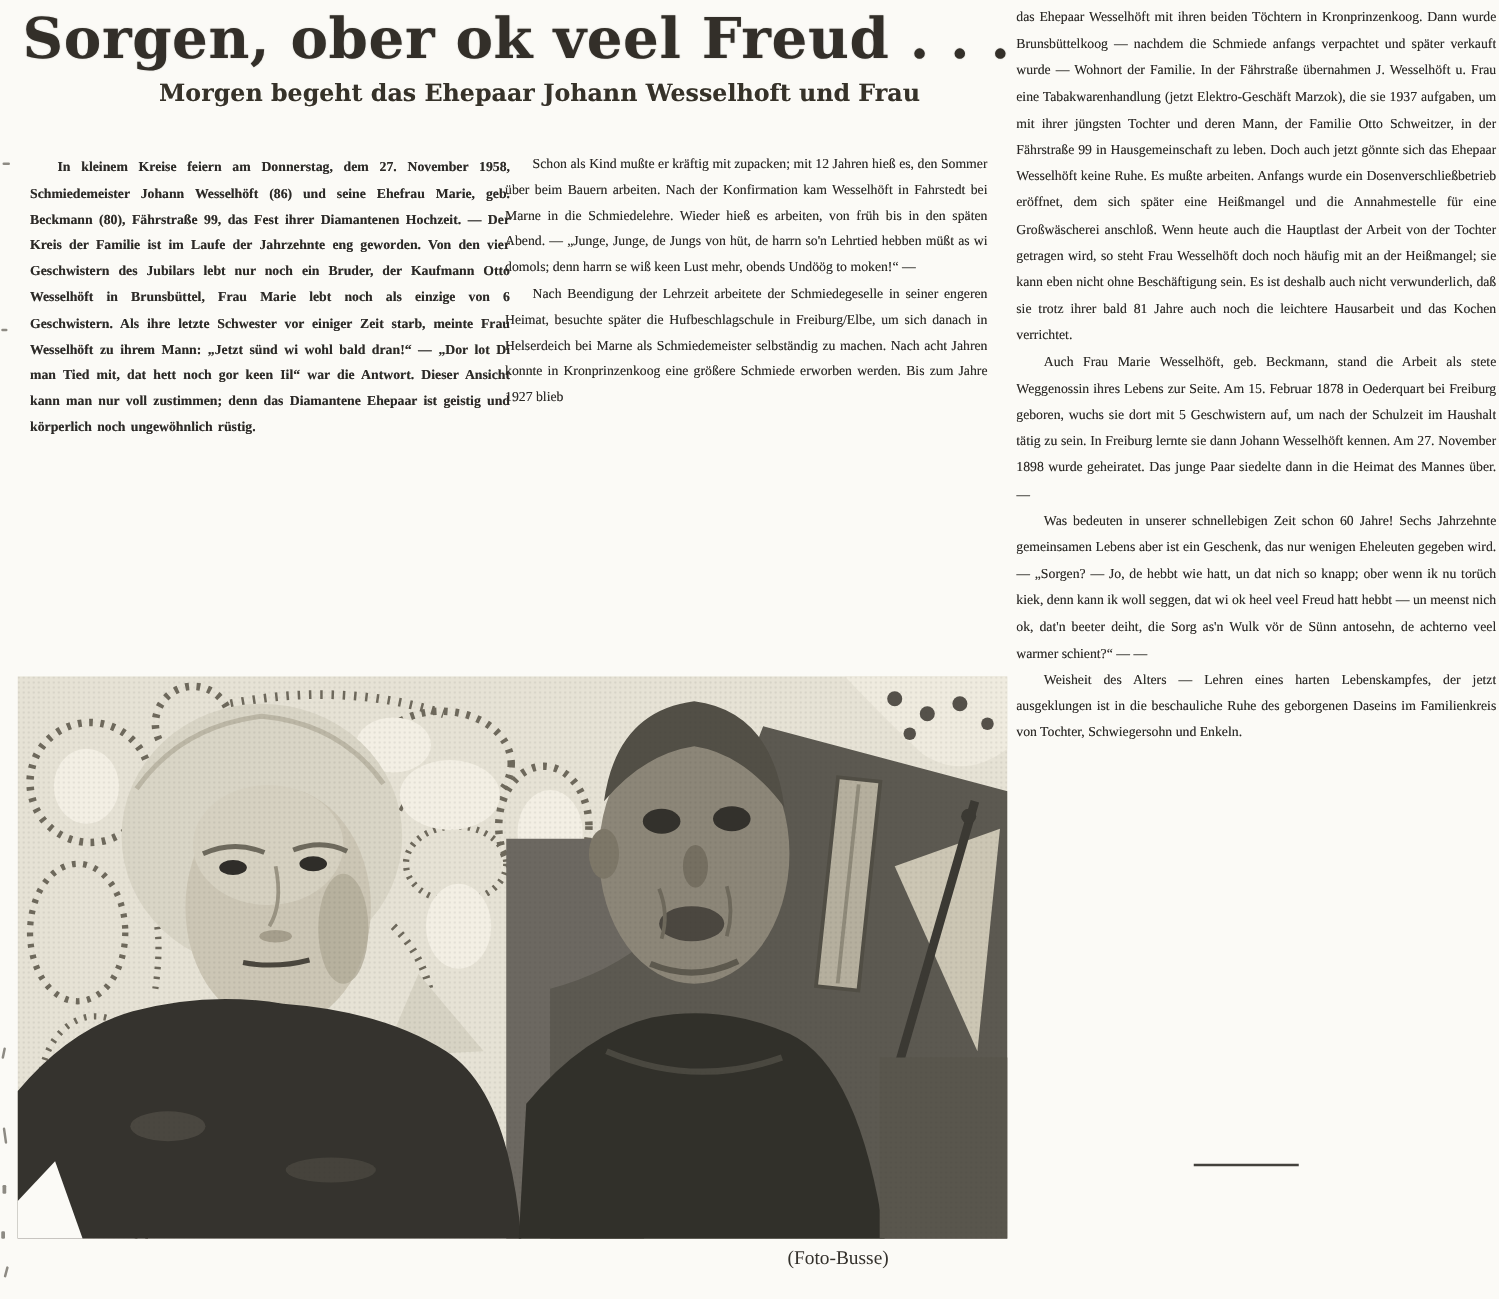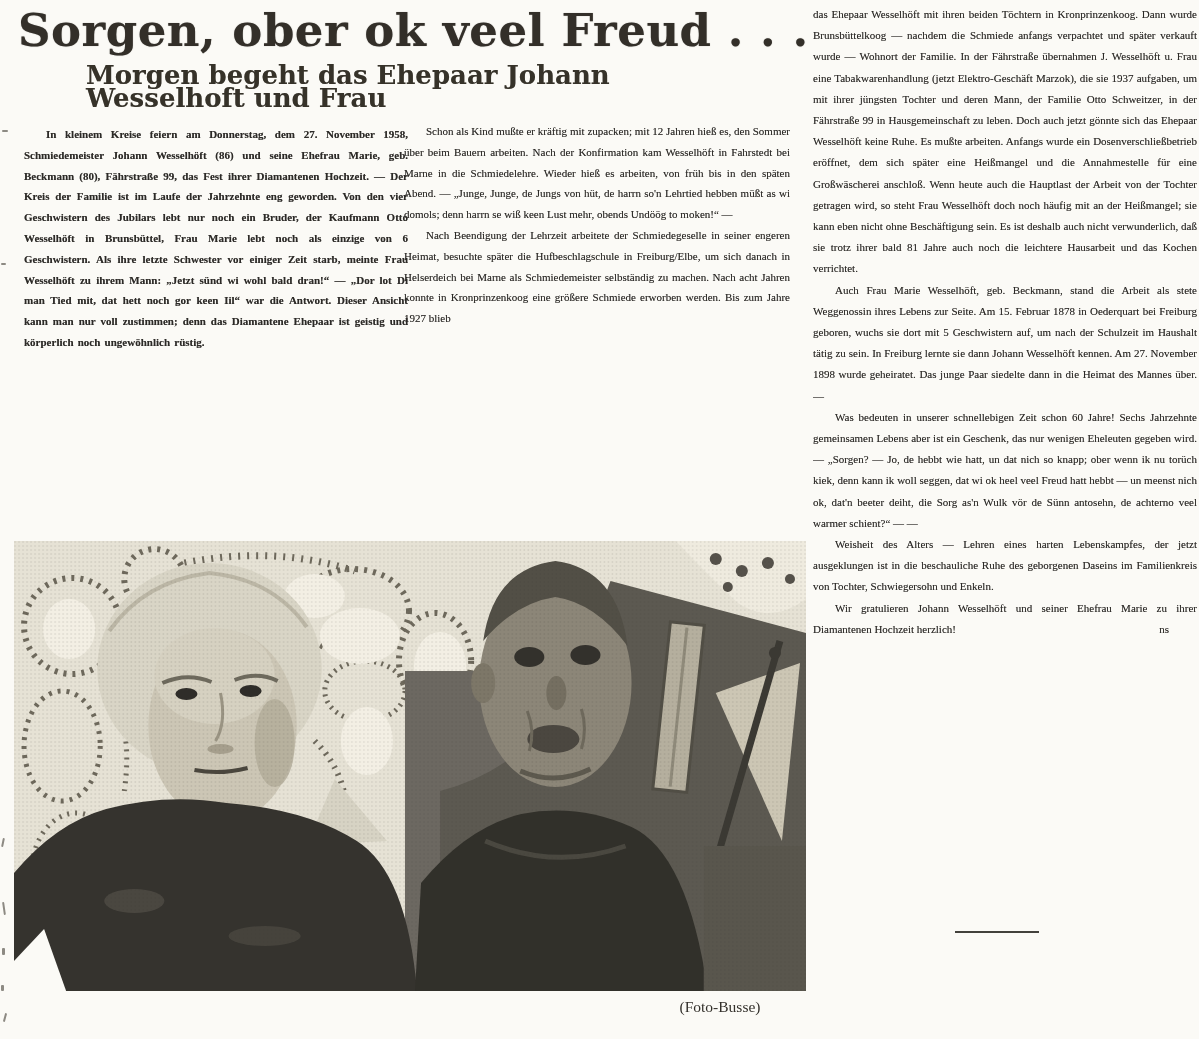--- a/index.html
+++ b/index.html
@@ -10,42 +10,42 @@
     color:#2c2a27;
   }
   .headline{
     position:absolute;left:18px;top:4px;width:774px;
     white-space:nowrap;
     font-family:"DejaVu Serif", serif;font-weight:bold;
     font-size:45px;letter-spacing:.5px;color:#332f29;
     text-shadow:0 0 1px rgba(45,42,38,.4);
   }
   .subhead{
-    position:absolute;left:86px;top:64px;width:650px;text-align:left;
+    position:absolute;left:86px;top:64px;width:650px;text-align:right;
     font-family:"DejaVu Serif", serif;font-weight:bold;
-    font-size:26px;line-height:23px;color:#363229;
+    font-size:19px;line-height:23px;color:#363229;
     text-shadow:0 0 .5px rgba(45,42,38,.4);
   }
   .col{
     position:absolute;text-align:justify;overflow:hidden;
     font-size:11px;
     text-shadow:0 0 .4px rgba(44,42,39,.5);
   }
   #col1{left:14px;top:124px;width:384px;height:396px;line-height:20.8px;margin-left:10px;}
   #col2{left:404px;top:121px;width:386px;height:400px;line-height:20.8px;}
   #col3{left:813px;top:4px;width:384px;height:916px;line-height:21.2px;}
   .col p{margin:0;}
   .ind{text-indent:22px;}
   .b{font-weight:bold;word-spacing:1.5px;}
   .sig{float:right;padding-right:28px;}
   .divider{position:absolute;left:955px;top:931px;width:84px;height:2px;background:#43413c;}
   .photo{position:absolute;left:14px;top:541px;width:792px;height:450px;}
   .photo svg{display:block;width:100%;height:100%;}
   .caption{
-    position:absolute;left:630px;top:998px;width:180px;text-align:center;
+    position:absolute;left:630px;top:998px;width:180px;
     font-size:15.5px;color:#34312c;
   }
   .margin-mark{position:absolute;background:#8d8a83;border-radius:1px;}
   #mm1{left:2px;top:130px;width:6px;height:2px;}
   #mm2{left:1px;top:263px;width:5px;height:2px;}
   #mm3{left:2px;top:838px;width:2px;height:9px;transform:rotate(12deg);}
   #mm4{left:3px;top:902px;width:2px;height:13px;transform:rotate(-8deg);}
   #mm5{left:2px;top:948px;width:3px;height:7px;}
   #mm6{left:1px;top:985px;width:3px;height:6px;}
   #mm7{left:4px;top:1013px;width:2px;height:9px;transform:rotate(15deg);}
@@ -65,21 +65,20 @@
 <div class="col" id="col2">
   <p class="ind">Schon als Kind mußte er kräftig mit zupacken; mit 12 Jahren hieß es, den Sommer über beim Bauern arbeiten. Nach der Konfirmation kam Wesselhöft in Fahrstedt bei Marne in die Schmiedelehre. Wieder hieß es arbeiten, von früh bis in den späten Abend. — „Junge, Junge, de Jungs von hüt, de harrn so'n Lehrtied hebben müßt as wi domols; denn harrn se wiß keen Lust mehr, obends Undöög to moken!“ —</p>
   <p class="ind">Nach Beendigung der Lehrzeit arbeitete der Schmiedegeselle in seiner engeren Heimat, besuchte später die Hufbeschlagschule in Freiburg/Elbe, um sich danach in Helserdeich bei Marne als Schmiedemeister selbständig zu machen. Nach acht Jahren konnte in Kronprinzenkoog eine größere Schmiede erworben werden. Bis zum Jahre 1927 blieb</p>
 </div>
 
 <div class="col" id="col3">
   <p>das Ehepaar Wesselhöft mit ihren beiden Töchtern in Kronprinzenkoog. Dann wurde Brunsbüttelkoog — nachdem die Schmiede anfangs verpachtet und später verkauft wurde — Wohnort der Familie. In der Fährstraße übernahmen J. Wesselhöft u. Frau eine Tabakwarenhandlung (jetzt Elektro-Geschäft Marzok), die sie 1937 aufgaben, um mit ihrer jüngsten Tochter und deren Mann, der Familie Otto Schweitzer, in der Fährstraße 99 in Hausgemeinschaft zu leben. Doch auch jetzt gönnte sich das Ehepaar Wesselhöft keine Ruhe. Es mußte arbeiten. Anfangs wurde ein Dosenverschließbetrieb eröffnet, dem sich später eine Heißmangel und die Annahmestelle für eine Großwäscherei anschloß. Wenn heute auch die Hauptlast der Arbeit von der Tochter getragen wird, so steht Frau Wesselhöft doch noch häufig mit an der Heißmangel; sie kann eben nicht ohne Beschäftigung sein. Es ist deshalb auch nicht verwunderlich, daß sie trotz ihrer bald 81 Jahre auch noch die leichtere Hausarbeit und das Kochen verrichtet.</p>
   <p class="ind">Auch Frau Marie Wesselhöft, geb. Beckmann, stand die Arbeit als stete Weggenossin ihres Lebens zur Seite. Am 15. Februar 1878 in Oederquart bei Freiburg geboren, wuchs sie dort mit 5 Geschwistern auf, um nach der Schulzeit im Haushalt tätig zu sein. In Freiburg lernte sie dann Johann Wesselhöft kennen. Am 27. November 1898 wurde geheiratet. Das junge Paar siedelte dann in die Heimat des Mannes über. —</p>
   <p class="ind">Was bedeuten in unserer schnellebigen Zeit schon 60 Jahre! Sechs Jahrzehnte gemeinsamen Lebens aber ist ein Geschenk, das nur wenigen Eheleuten gegeben wird. — „Sorgen? — Jo, de hebbt wie hatt, un dat nich so knapp; ober wenn ik nu torüch kiek, denn kann ik woll seggen, dat wi ok heel veel Freud hatt hebbt — un meenst nich ok, dat'n beeter deiht, die Sorg as'n Wulk vör de Sünn antosehn, de achterno veel warmer schient?“ — —</p>
   <p class="ind">Weisheit des Alters — Lehren eines harten Lebenskampfes, der jetzt ausgeklungen ist in die beschauliche Ruhe des geborgenen Daseins im Familienkreis von Tochter, Schwiegersohn und Enkeln.</p>
-  <p class="ind"><span>Wir gratulieren Johann Wesselhöft und seiner Ehefrau Marie zu ihrer Diamantenen Hochzeit herzlich!</span><span class="sig">ns</span></p>
 </div>
 
 <div class="divider"></div>
 
 <div class="photo">
   <svg viewBox="0 0 790 450" preserveAspectRatio="none" aria-hidden="true">
     <defs>
       <pattern id="ht" width="4" height="4" patternUnits="userSpaceOnUse">
         <circle cx="1" cy="1" r="0.9" fill="#33322f"></circle>
       </pattern>

